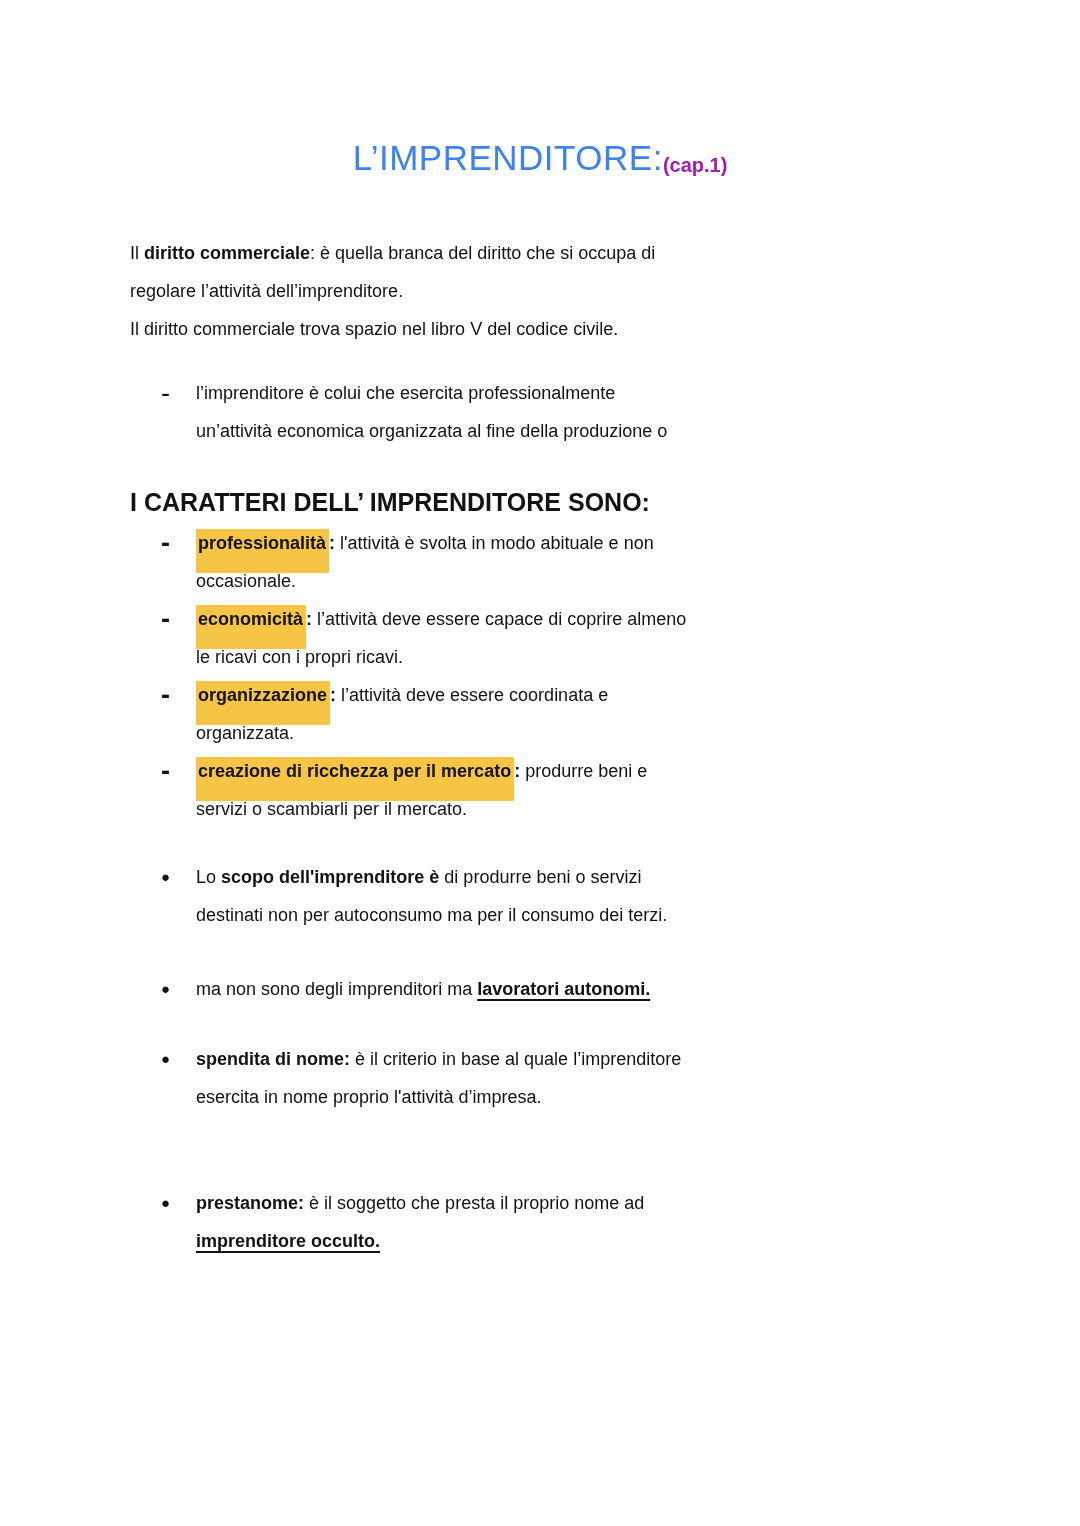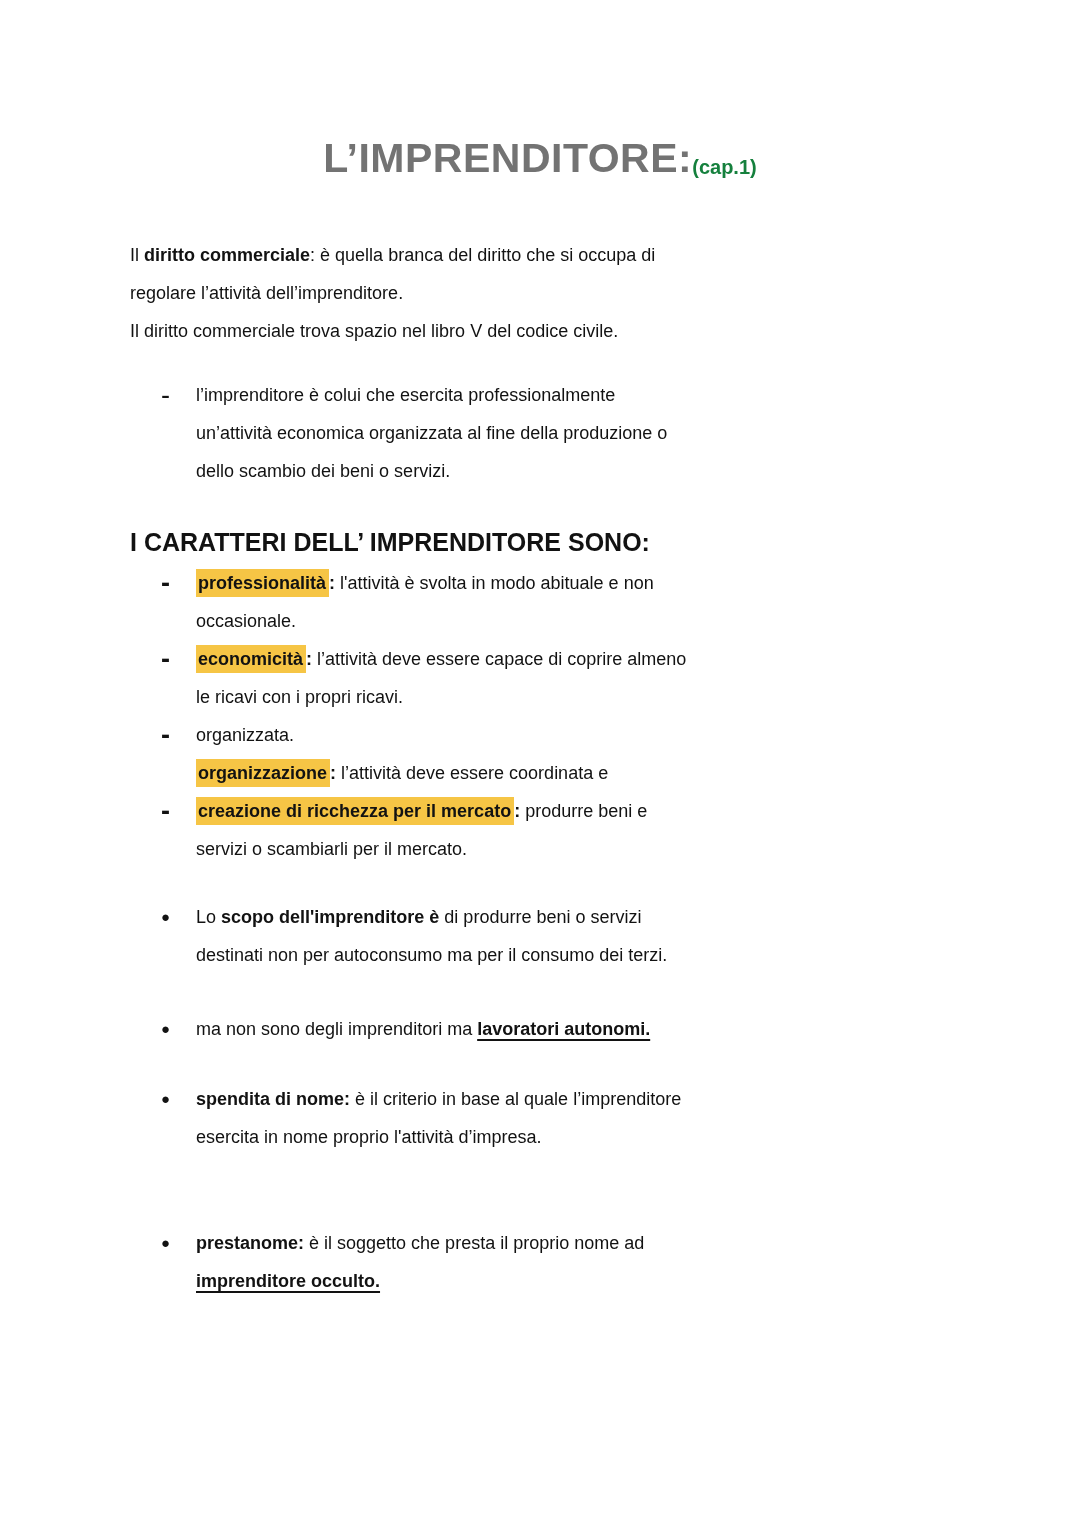--- a/index.html
+++ b/index.html
@@ -11,29 +11,29 @@
     overflow:hidden;
   }
   .page{padding:133px 90px 0 130px;}
   .title-wrap{
     margin-left:-130px;margin-right:-90px;
     text-align:center;
     line-height:50px;
     white-space:nowrap;
   }
   .title-main{
-    font-weight:bold;
-    font-size:41px;
-    color:#737373;
+    font-weight:normal;
+    font-size:35px;
+    color:#3b82f6;
     letter-spacing:0.5px;
   }
   .title-sub{
     font-weight:bold;
     font-size:20px;
-    color:#15803d;
+    color:#a21caf;
     position:relative;
     top:2px;
   }
   .line{line-height:38px;white-space:nowrap;font-size:18px;}
   .intro{margin-top:44px;}
   b{font-weight:bold;}
   .row{display:flex;}
   .marker-col{
     flex:none;
     width:66px;
@@ -48,21 +48,21 @@
     line-height:40px;
     font-size:25px;
     font-weight:bold;
     white-space:nowrap;
   }
   .characteristics{margin-top:2px;}
   .char .marker-col{font-weight:bold;}
   .hl{
     background:#f6c545;
     font-weight:bold;
-    padding:4px 3px 4px 2px;
+    padding:4px 3px 20px 2px;
   }
   .bullet .marker-col{font-size:15px;}
   .bullet-scopo{margin-top:30px;}
   .bullet-professionisti{margin-top:36px;}
   .bullet-spendita{margin-top:32px;}
   .bullet-prestanome{margin-top:68px;}
   .emph{
     font-weight:bold;
     text-decoration:underline;
     text-decoration-thickness:2px;
@@ -82,21 +82,20 @@
     <div class="line"><span>Il </span><b>diritto commerciale</b><span>: è quella branca del diritto che si occupa di</span></div>
     <div class="line">regolare l’attività dell’imprenditore.</div>
     <div class="line">Il diritto commerciale trova spazio nel libro V del codice civile.</div>
   </div>
 
   <div class="row definition">
     <div class="marker-col">-</div>
     <div>
       <div class="line">l’imprenditore è colui che esercita professionalmente</div>
       <div class="line">un’attività economica organizzata al fine della produzione o</div>
-      <div class="line">dello scambio dei beni o servizi.</div>
     </div>
   </div>
 
   <div class="section-heading">I CARATTERI DELL’ IMPRENDITORE SONO:</div>
 
   <div class="characteristics">
 
     <div class="row char">
       <div class="marker-col">-</div>
       <div>
@@ -109,22 +108,22 @@
       <div class="marker-col">-</div>
       <div>
         <div class="line"><span class="hl">economicità</span><b>:</b><span> l’attività deve essere capace di coprire almeno</span></div>
         <div class="line">le ricavi con i propri ricavi.</div>
       </div>
     </div>
 
     <div class="row char">
       <div class="marker-col">-</div>
       <div>
+        <div class="line"><span class="hl">organizzazione</span><b>:</b><span> l’attività deve essere coordinata e</span></div>
         <div class="line">organizzata.</div>
-        <div class="line"><span class="hl">organizzazione</span><b>:</b><span> l’attività deve essere coordinata e</span></div>
       </div>
     </div>
 
     <div class="row char">
       <div class="marker-col">-</div>
       <div>
         <div class="line"><span class="hl">creazione di ricchezza per il mercato</span><b>:</b><span> produrre beni e</span></div>
         <div class="line">servizi o scambiarli per il mercato.</div>
       </div>
     </div>

